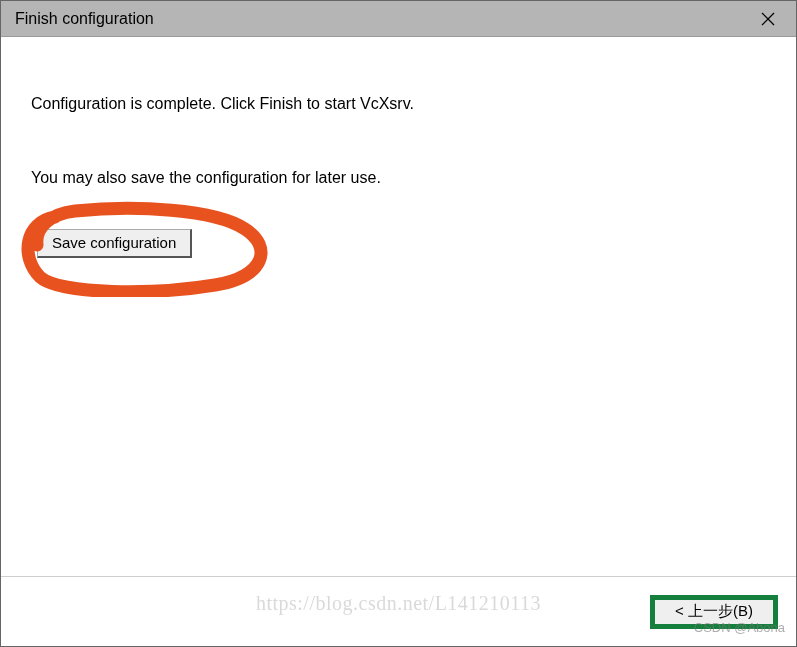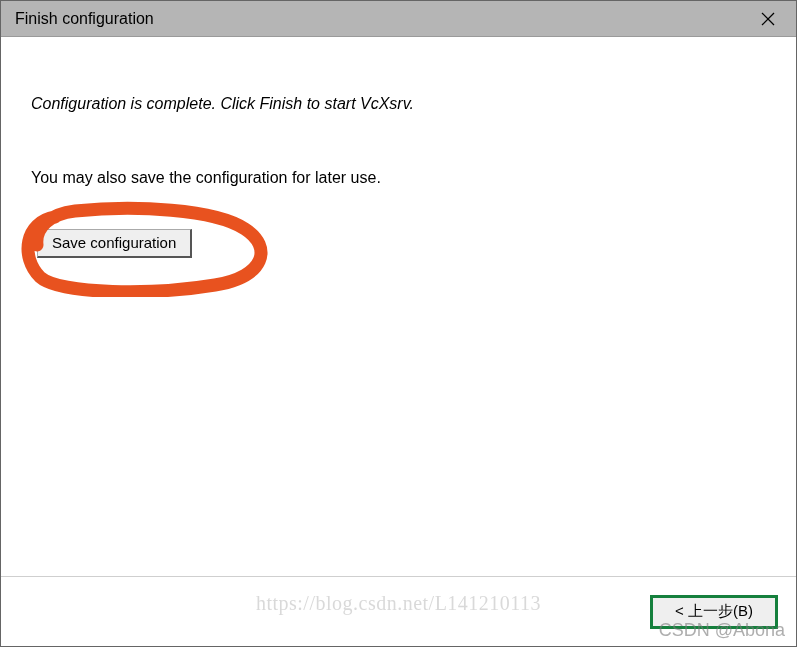--- a/index.html
+++ b/index.html
@@ -60,21 +60,20 @@
     }
     .content {
       flex: 1;
       padding: 58px 30px 20px 30px;
       position: relative;
     }
     .msg1 {
       font-size: 16px;
       color: #000;
       margin-bottom: 56px;
-      font-style: italic;
     }
     .msg2 {
       font-size: 16px;
       color: #000;
       margin-bottom: 10px;
     }
     .save-btn {
       font-family: inherit;
       font-size: 15px;
       padding: 4px 14px 5px 14px;
@@ -103,43 +102,43 @@
       justify-content: flex-end;
       padding-right: 18px;
       gap: 14px;
     }
     .footer-btn {
       font-family: inherit;
       font-size: 15px;
       width: 128px;
       height: 34px;
       background: #efefef;
-      border: 3px solid #15803d;
+      border: 5px solid #15803d;
       cursor: pointer;
     }
     .footer-btn.primary {
       border: 2px solid #222;
     }
     .watermark1 {
       position: absolute;
       bottom: 32px;
       left: 0;
       right: 0;
       text-align: center;
       font-size: 20px;
       color: rgba(120,120,120,0.28);
       pointer-events: none;
       letter-spacing: 0.5px;
       font-family: Liberation Serif, serif;
     }
     .watermark2 {
       position: absolute;
-      bottom: 6px;
+      bottom: 12px;
       right: 12px;
-      font-size: 18px;
+      font-size: 13px;
       color: rgba(120,120,120,0.6);
       pointer-events: none;
     }
   </style>
 </head>
 <body>
 
 <div class="window">
 
   <div class="titlebar">

